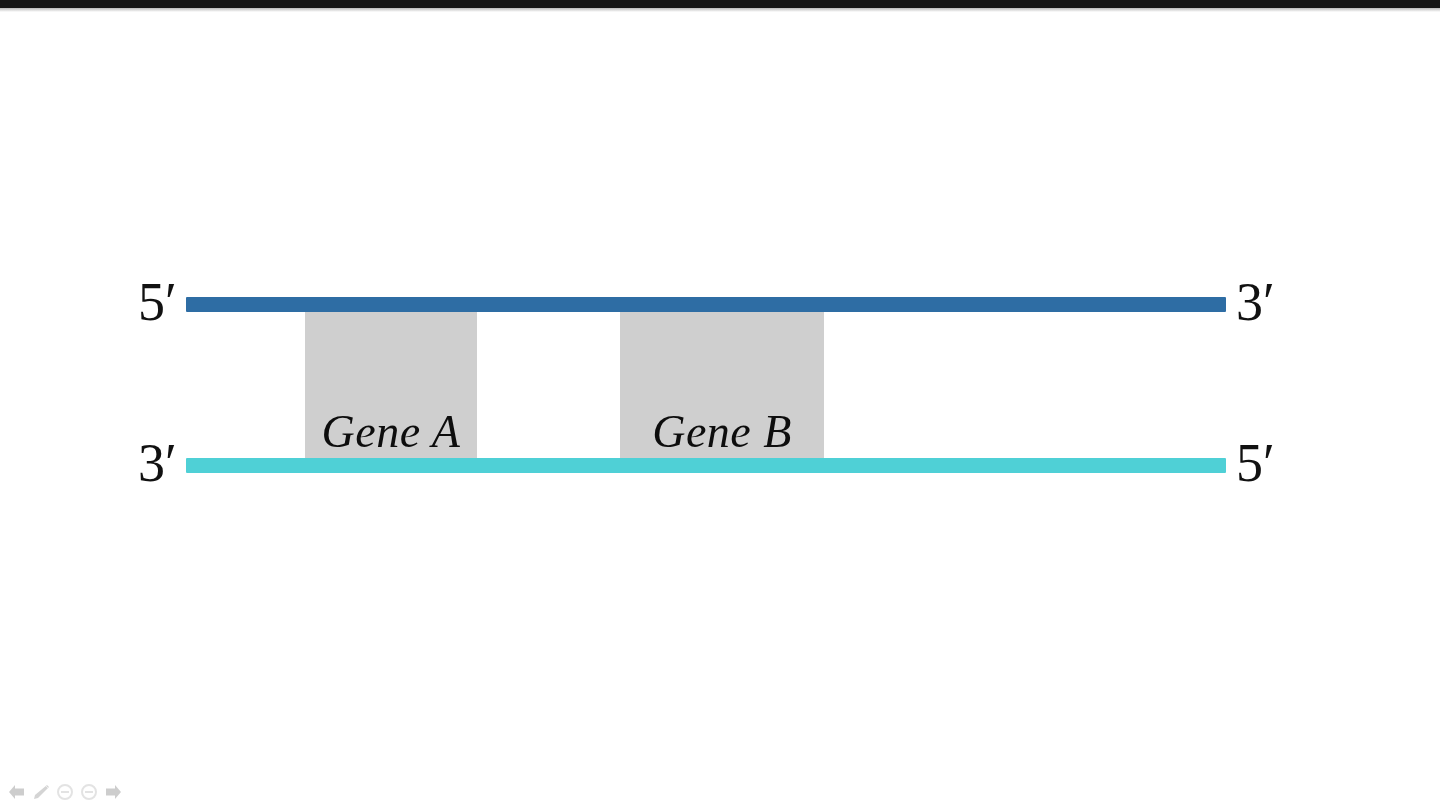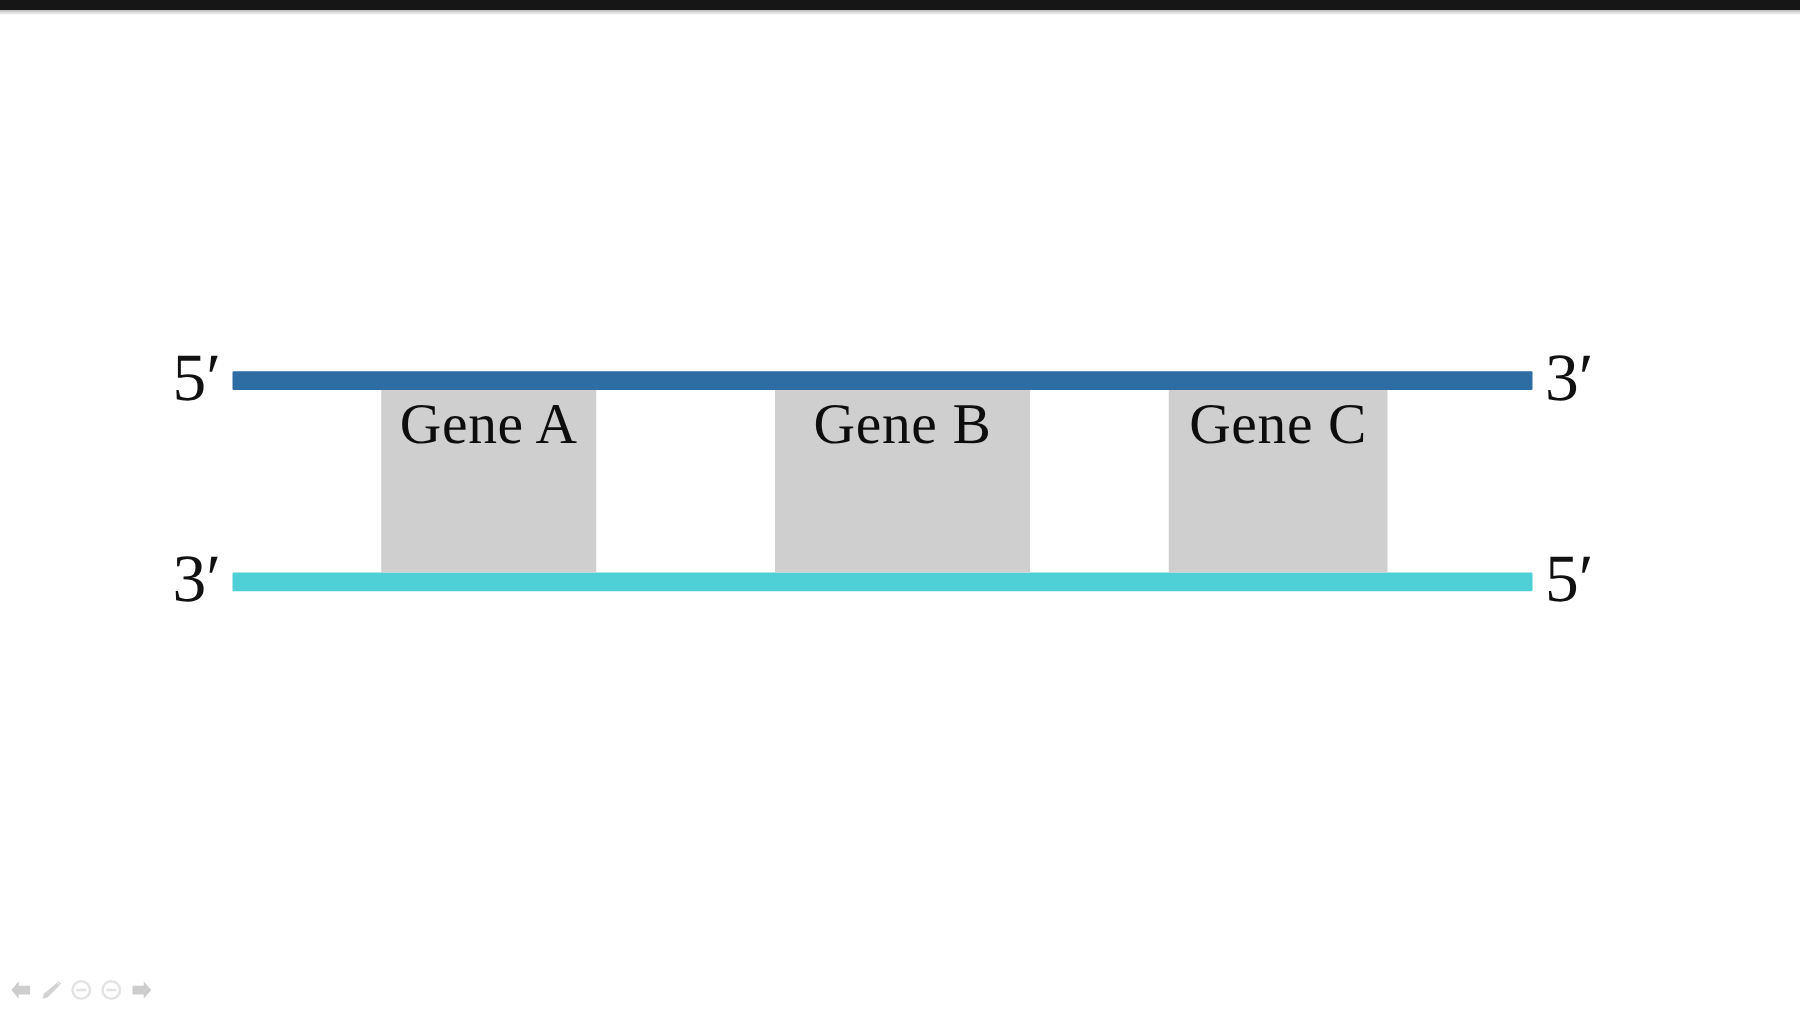--- a/index.html
+++ b/index.html
@@ -85,22 +85,23 @@
   .label-right-top   { left: 1236px; top: 263px; }
   .label-right-bottom{ left: 1236px; top: 424px; }
 
   
   .gene-box {
     position: absolute;
     top: 300px;
     height: 146px;
     background: #cfcfcf;
     display: flex;
-    align-items: flex-start;
+    align-items: flex-end;
     justify-content: center;
+    font-style: italic;
   }
   .gene-label {
     font-family: "Liberation Serif", "DejaVu Serif", serif;
     font-size: 46px;
     color: #0d0d0d;
     white-space: nowrap;
     letter-spacing: 0.5px;
   }
 
   
@@ -148,23 +149,20 @@
     <div class="end-label label-right-bottom">
       <span class="digit">5′</span>
     </div>
 
     <div class="gene-box" style="left:305px; width:172px;">
       <span class="gene-label">Gene A</span>
     </div>
     <div class="gene-box" style="left:620px; width:204px;">
       <span class="gene-label">Gene B</span>
     </div>
-    <div class="gene-box" style="left:935px; width:175px;">
-      <span class="gene-label">Gene C</span>
-    </div>
 
   </div>
 
   <div class="toolbar">
 
     <div class="tool-btn">
       <svg width="20" height="18" viewBox="0 0 20 18" aria-hidden="true">
         <path d="M8 2 L2 9 L8 16 L8 12.5 L17 12.5 L17 5.5 L8 5.5 Z" fill="#8a8a8a"></path>
       </svg>
     </div>

